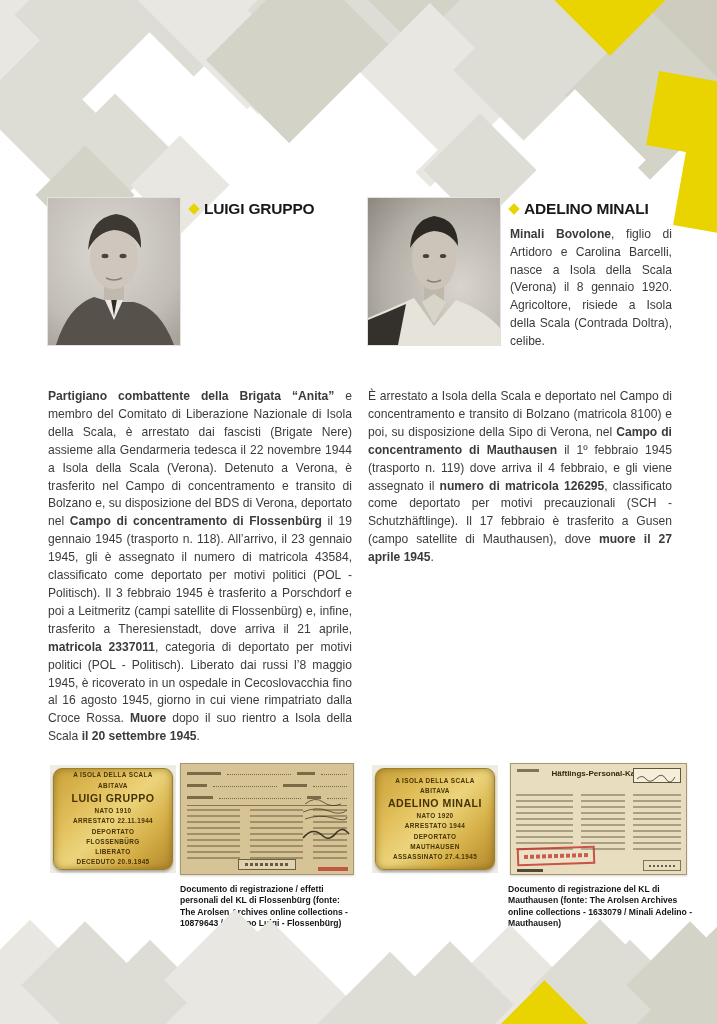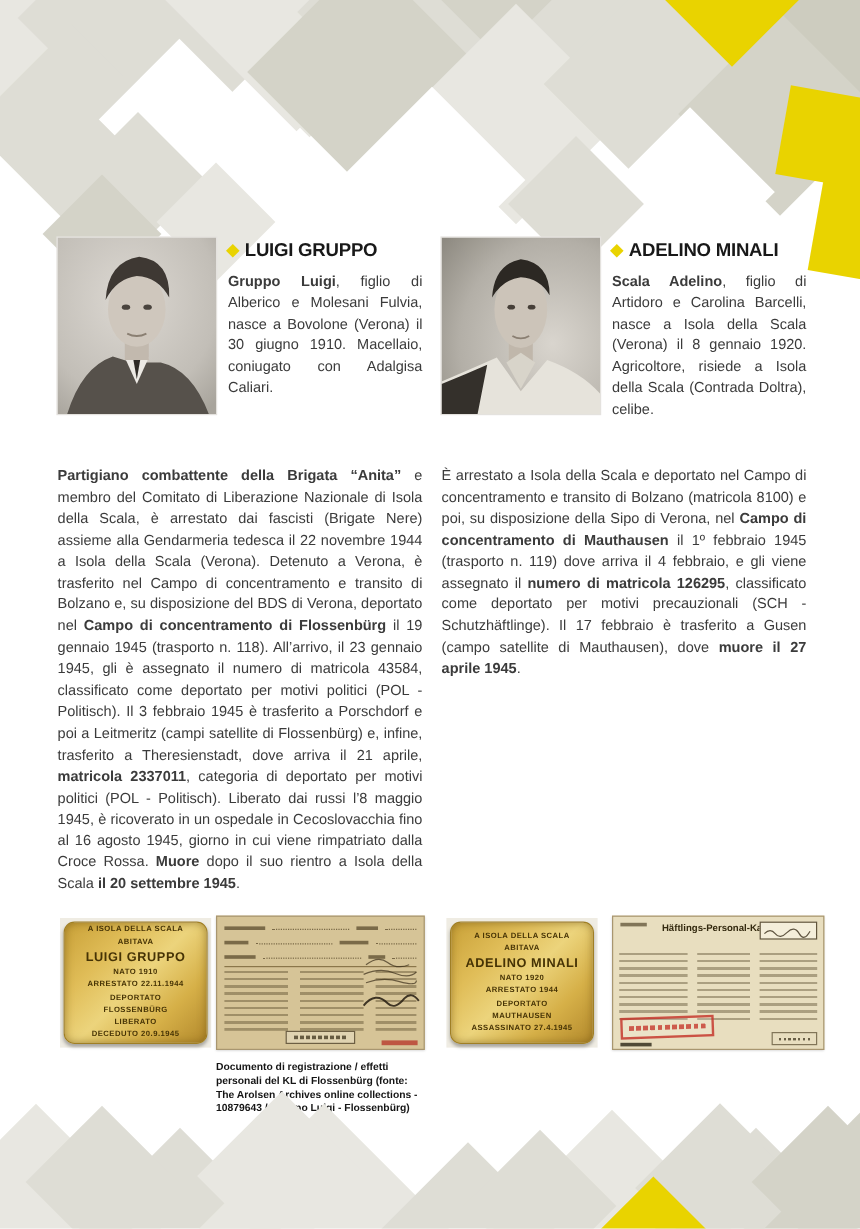--- a/index.html
+++ b/index.html
@@ -117,21 +117,20 @@
           <ellipse cx="57" cy="58" rx="3.5" ry="2.2" fill="#4a443e"></ellipse>
           <ellipse cx="75" cy="58" rx="3.5" ry="2.2" fill="#4a443e"></ellipse>
           <path d="M58,80 Q66,84 74,80" stroke="#8a7f72" stroke-width="1.5" fill="none"></path>
         </svg>
       </div>
       <div class="ptext">
         <div class="phead">
           <span class="diam" style="background:#e9d300;"></span>
           <span class="pname-h">LUIGI GRUPPO</span>
         </div>
-        <p class="bio" style="margin:0"><span style="font-weight: 700;">Gruppo Luigi</span><span>, figlio di Alberico e Molesani Fulvia, nasce a Bovolone (Verona) il 30 giugno 1910. Macellaio, coniugato con Adalgisa Caliari.</span></p>
       </div>
     </div>
     <div class="profile">
       <div class="photo">
         <svg width="132" height="147" viewBox="0 0 132 147" xmlns="http://www.w3.org/2000/svg">
           <defs>
             <radialGradient id="bgR" cx="70%" cy="60%" r="90%">
               <stop offset="0%" stop-color="#d9d5ce"></stop>
                 <stop offset="65%" stop-color="#b3afa7"></stop>
                 <stop offset="100%" stop-color="#8e8a81"></stop>
@@ -147,21 +146,21 @@
           <ellipse cx="75" cy="58" rx="3.2" ry="2" fill="#463f38"></ellipse>
           <path d="M59,82 Q66,86 73,82" stroke="#8a7f72" stroke-width="1.5" fill="none"></path>
           <path d="M54,104 L66,96 L78,104 L66,126 Z" fill="#d8d4ca"></path>
         </svg>
       </div>
       <div class="ptext">
         <div class="phead">
           <span class="diam" style="background:#e9d300;"></span>
           <span class="pname-h">ADELINO MINALI</span>
         </div>
-        <p class="bio" style="margin:0"><span style="font-weight: 700;">Scala Adelino</span><span>, figlio di Artidoro e Carolina Barcelli, nasce a Isola della Scala (Verona) il 8 gennaio 1920. Agricoltore, risiede a Isola della Scala (Contrada Doltra), celibe.</span></p>
+        <p class="bio" style="margin:0"><span style="font-weight: 700;">Minali Bovolone</span><span>, figlio di Artidoro e Carolina Barcelli, nasce a Isola della Scala (Verona) il 8 gennaio 1920. Agricoltore, risiede a Isola della Scala (Contrada Doltra), celibe.</span></p>
       </div>
     </div>
   </div>
 
   <div class="cols">
     <p class="col"><span style="font-weight: 700;">Partigiano combattente della Brigata “Anita”</span><span> e membro del Comitato di Liberazione Nazionale di Isola della Scala, è arrestato dai fascisti (Brigate Nere) assieme alla Gendarmeria tedesca il 22 novembre 1944 a Isola della Scala (Verona). Detenuto a Verona, è trasferito nel Campo di concentramento e transito di Bolzano e, su disposizione del BDS di Verona, deportato nel </span><span style="font-weight: 700;">Campo di concentramento di Flossenbürg</span><span> il 19 gennaio 1945 (trasporto n. 118). All’arrivo, il 23 gennaio 1945, gli è assegnato il numero di matricola 43584, classificato come deportato per motivi politici (POL - Politisch). Il 3 febbraio 1945 è trasferito a Porschdorf e poi a Leitmeritz (campi satellite di Flossenbürg) e, infine, trasferito a Theresienstadt, dove arriva il 21 aprile, </span><span style="font-weight: 700;">matricola 2337011</span><span>, categoria di deportato per motivi politici (POL - Politisch). Liberato dai russi l’8 maggio 1945, è ricoverato in un ospedale in Cecoslovacchia fino al 16 agosto 1945, giorno in cui viene rimpatriato dalla Croce Rossa. </span><span style="font-weight: 700;">Muore</span><span> dopo il suo rientro a Isola della Scala </span><span style="font-weight: 700;">il 20 settembre 1945</span><span>.</span></p>
     <p class="col"><span>È arrestato a Isola della Scala e deportato nel Campo di concentramento e transito di Bolzano (matricola 8100) e poi, su disposizione della Sipo di Verona, nel </span><span style="font-weight: 700;">Campo di concentramento di Mauthausen</span><span> il 1º febbraio 1945 (trasporto n. 119) dove arriva il 4 febbraio, e gli viene assegnato il </span><span style="font-weight: 700;">numero di matricola 126295</span><span>, classificato come deportato per motivi precauzionali (SCH - Schutzhäftlinge). Il 17 febbraio è trasferito a Gusen (campo satellite di Mauthausen), dove </span><span style="font-weight: 700;">muore il 27 aprile 1945</span><span>.</span></p>
   </div>
 
   <div class="figures">
@@ -244,20 +243,21 @@
       <div class="redstamp">
           <div class="redinner"></div>
         </div>
       <div class="blkbar"></div>
       <div class="d2num">
           <div class="d2nummarks"></div>
         </div>
     </div>
 
     <p class="caption cap1" style="margin:0">Documento di registrazione / effetti personali del KL di Flossenbürg (fonte: The Arolsen Archives online collections - 10879643 / Gruppo Luigi - Flossenbürg)</p>
+    <p class="caption cap2" style="margin:0">Documento di registrazione del KL di Mauthausen (fonte: The Arolsen Archives online collections - 1633079 / Minali Adelino - Mauthausen)</p>
   </div>
 
   <div class="deco deco-bottom">
     <div class="dm" style="left:-55px;top:55px;width:170px;height:170px;background:#e8e7e1;"></div>
     <div class="dm" style="left:65px;top:75px;width:170px;height:170px;background:#deddd5;"></div>
     <div class="dm" style="left:185px;top:55px;width:170px;height:170px;background:#e8e7e1;"></div>
     <div class="dm" style="left:310px;top:85px;width:160px;height:160px;background:#deddd5;"></div>
     <div class="dm" style="left:425px;top:60px;width:170px;height:170px;background:#e8e7e1;"></div>
     <div class="dm" style="left:545px;top:75px;width:170px;height:170px;background:#deddd5;"></div>
     <div class="dm" style="left:637px;top:60px;width:160px;height:160px;background:#d4d3c8;"></div>

